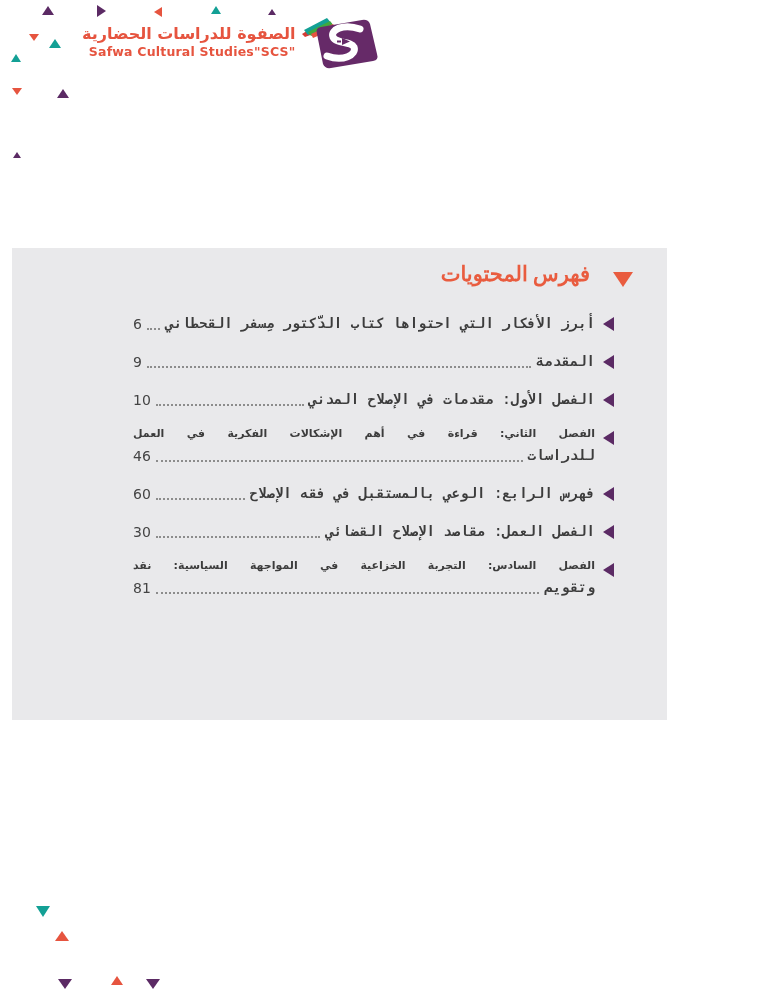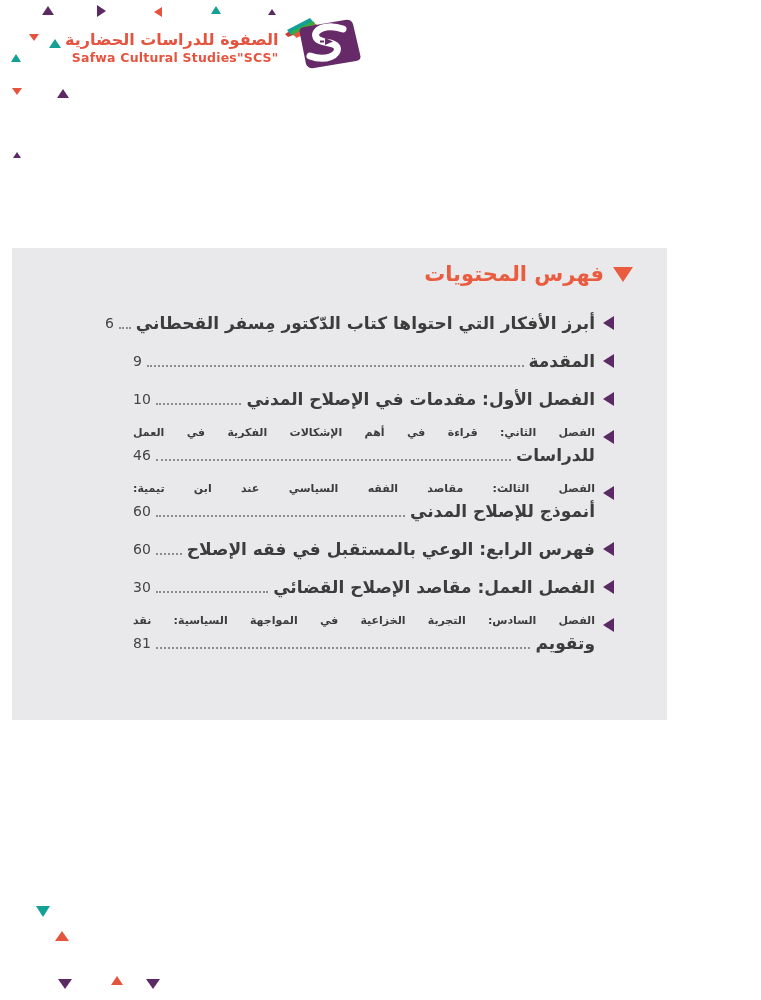--- a/index.html
+++ b/index.html
@@ -13,23 +13,23 @@
     width: 761px;
     height: 1000px;
     background: #ffffff;
     overflow: hidden;
   }
 
   
   .logo {
     position: absolute;
     top: 14px;
-    left: 65px;
-    display: flex;
-    align-items: center;
+    left: 82px;
+    display: flex;
+    align-items: flex-start;
     gap: 4px;
   }
   .logo-text {
     text-align: right;
     color: #e6543f;
     line-height: 1.25;
     padding-top: 10px;
   }
   .logo-ar {
     font-size: 16px;
@@ -49,23 +49,24 @@
     left: 12px;
     top: 248px;
     width: 655px;
     height: 472px;
     background: #e9e9eb;
     direction: rtl;
     box-sizing: border-box;
   }
   .toc-title-row {
     display: flex;
-    align-items: center;
-    gap: 9px;
+    align-items: flex-end;
+    gap: 23px;
     padding: 14px 34px 0 0;
+    font-family: Liberation Serif, serif;
   }
   .title-tri {
     width: 0; height: 0;
     border-left: 10px solid transparent;
     border-right: 10px solid transparent;
     border-top: 15px solid #e95c3f;
     flex: none;
   }
   .toc-title {
     margin: 0;
@@ -100,23 +101,24 @@
     line-height: 18px;
     text-align: justify;
     text-align-last: justify;
   }
   .eline2 {
     display: flex;
     align-items: flex-end;
     line-height: 26px;
   }
   .etext {
-    font-size: 17px;
+    font-size: 14px;
     font-weight: bold;
     white-space: nowrap;
+    font-family: Liberation Mono, monospace;
   }
   .dots {
     flex: 1;
     border-bottom: 2px dotted #8c8c8c;
     margin: 0 5px 7px 5px;
     min-width: 12px;
   }
   .pnum {
     flex: none;
     font-size: 14px;
@@ -201,31 +203,20 @@
         <div class="ebody">
           <div class="eline1">الفصل الثاني: قراءة في أهم الإشكالات الفكرية في العمل</div>
           <div class="eline2">
             <span class="etext">للدراسات</span>
             <span class="dots"></span>
             <span class="pnum">46</span>
           </div>
         </div>
       </div>
 
-      <div class="entry">
-        <span class="bullet"></span>
-        <div class="ebody">
-          <div class="eline1">الفصل الثالث: مقاصد الفقه السياسي عند ابن تيمية:</div>
-          <div class="eline2">
-            <span class="etext">أنموذج للإصلاح المدني</span>
-            <span class="dots"></span>
-            <span class="pnum">60</span>
-          </div>
-        </div>
-      </div>
 
       <div class="entry">
         <span class="bullet"></span>
         <div class="ebody">
           <div class="eline2">
             <span class="etext">فهرس الرابع: الوعي بالمستقبل في فقه الإصلاح</span>
             <span class="dots"></span>
             <span class="pnum">60</span>
           </div>
         </div>

